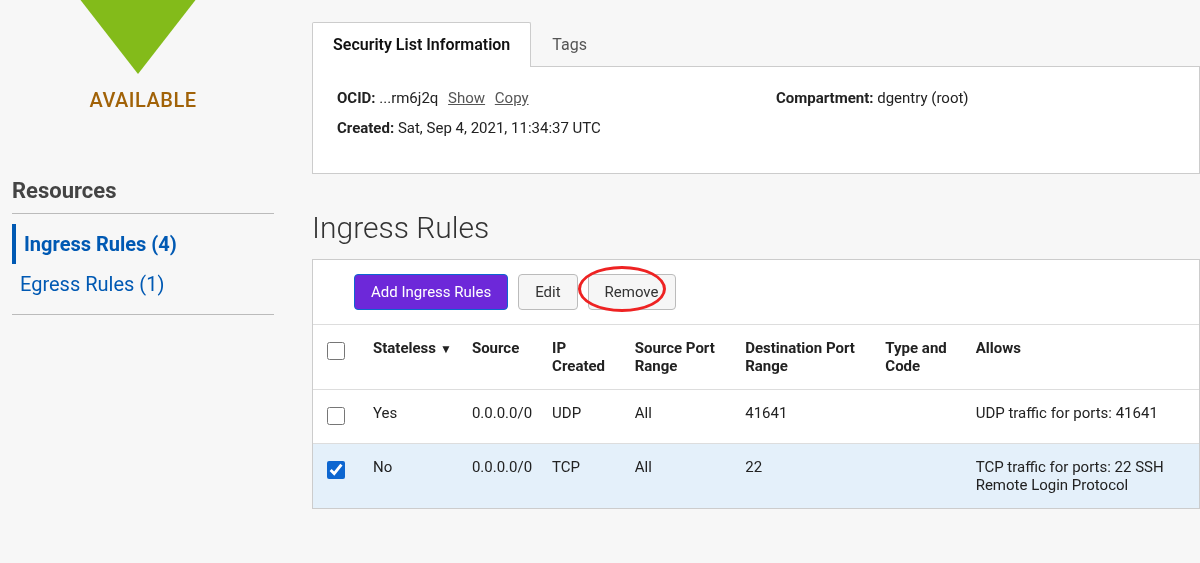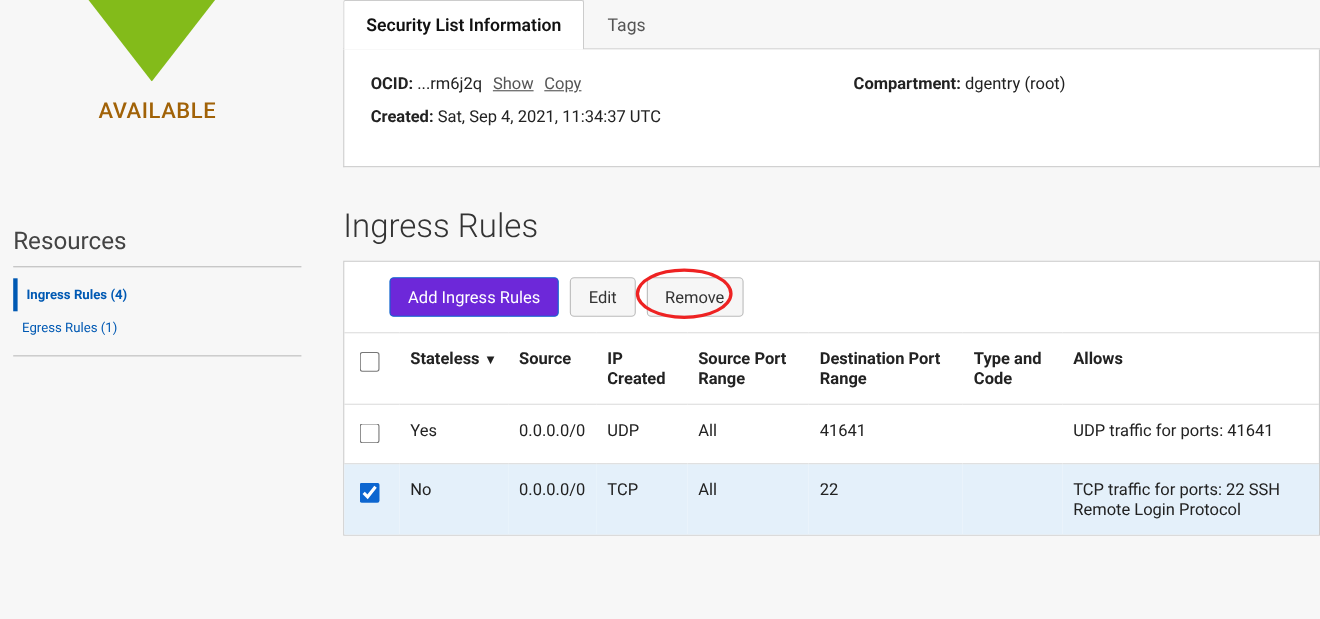--- a/index.html
+++ b/index.html
@@ -32,50 +32,51 @@
       clip-path: polygon(50% 100%, 5% 0%, 95% 0%);
     }
     .status-text {
       margin-top: 14px;
       font-size: 20px;
       font-weight: 500;
       color: #a16207;
       letter-spacing: 0.5px;
     }
     .resources-hdr {
-      margin-top: 95px;
+      margin-top: 66px;
       font-size: 22px;
-      font-weight: 400;
+      font-weight: 700;
       color: #444;
       padding-bottom: 10px;
       border-bottom: 1px solid #bbb;
     }
     .resource-list {
       margin-top: 10px;
       padding-bottom: 10px;
       border-bottom: 1px solid #bbb;
     }
     .resource-item {
       display: block;
       padding: 8px 4px 8px 8px;
       color: #0059b3;
-      font-size: 12px;
+      font-size: 20px;
       cursor: pointer;
     }
     .resource-item.active {
       font-weight: 700;
       border-left: 4px solid #0059b3;
     }
     .right-col {
       flex: 1;
       padding-left: 30px;
     }
     .tabbar {
       display: flex;
       border-bottom: 1px solid #ccc;
+      margin-top: 22px;
     }
     .tab {
       padding: 12px 20px;
       font-size: 16px;
       color: #555;
       cursor: pointer;
       border: 1px solid transparent;
       border-bottom: none;
       background: transparent;
     }

